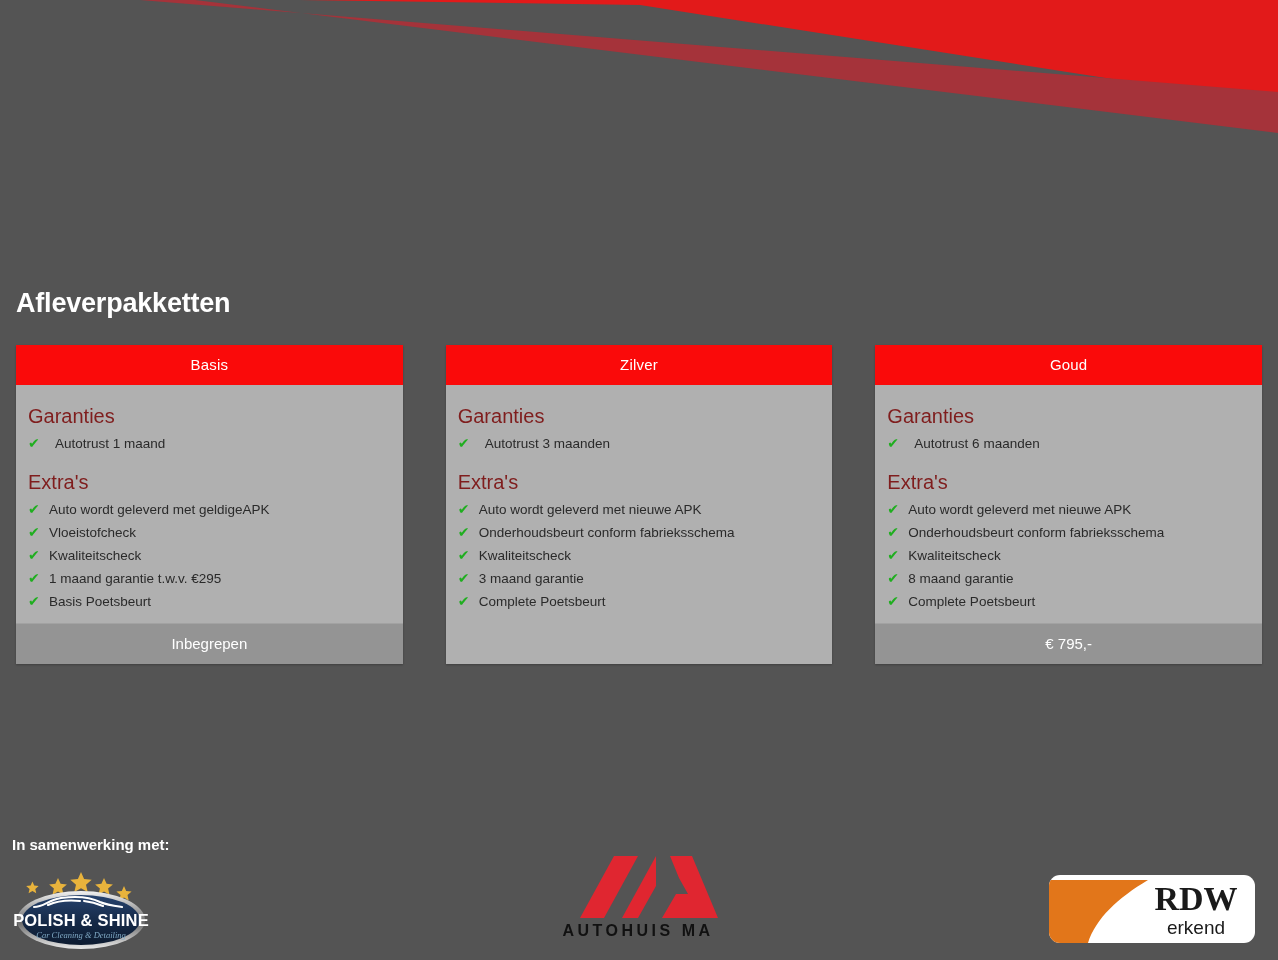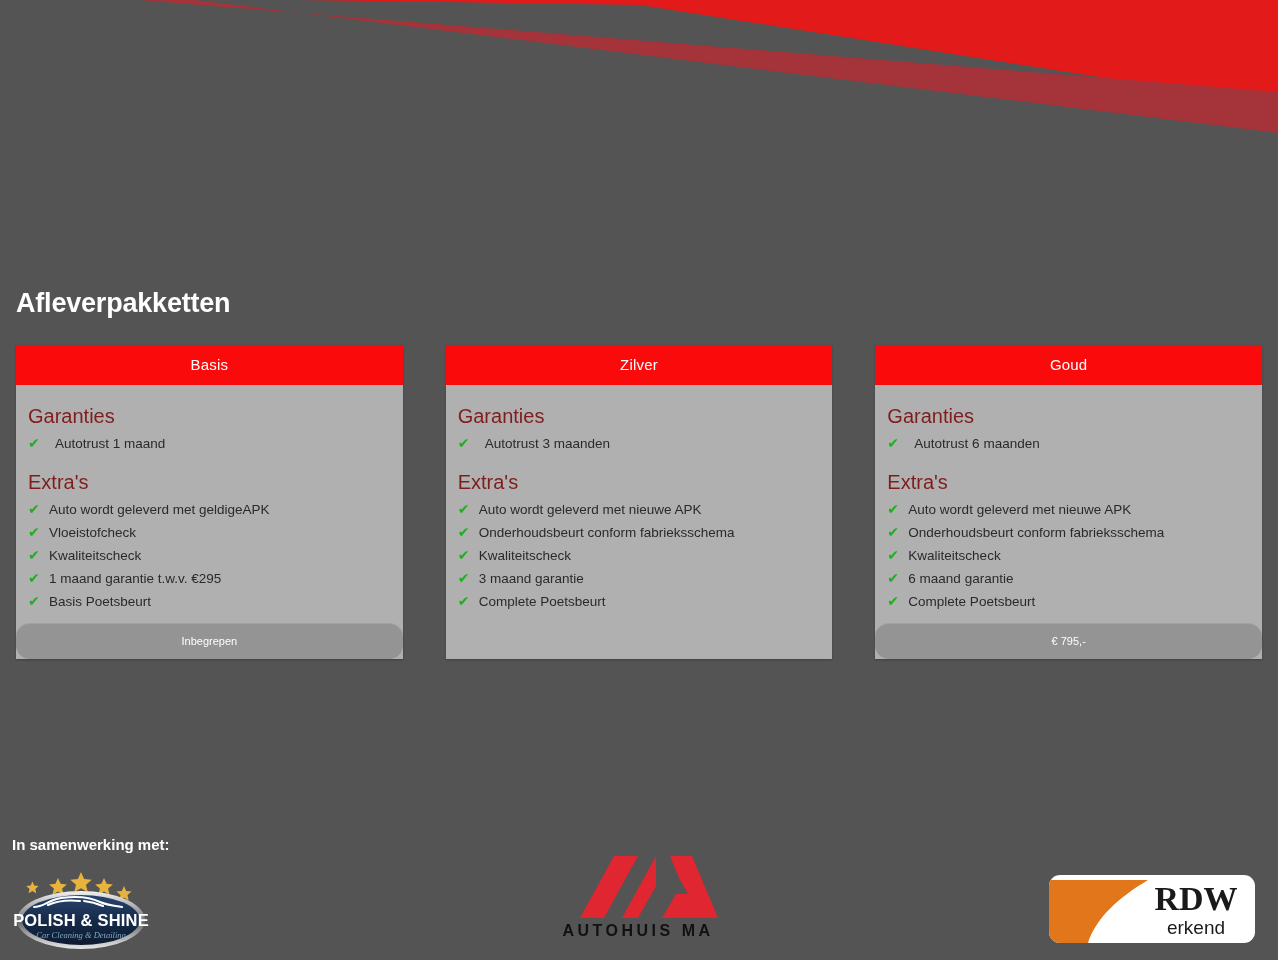--- a/index.html
+++ b/index.html
@@ -97,24 +97,23 @@
     line-height: 22px;
   }
   
   .feature-list.guarantees .feature-item .label { padding-left: 12px; }
   .feature-list.extras .feature-item .label { padding-left: 6px; }
 
   .card-footer {
     background: #949494;
     color: #ffffff;
     text-align: center;
-    font-size: 11px;
+    font-size: 15px;
     padding: 11px 0 12px 0;
     border-top: 1px solid #a2a2a2;
-    border-radius: 14px;
   }
 
   
   #partners-label {
     position: absolute;
     left: 12px;
     top: 836px;
     font-size: 15px;
     color: #ffffff;
     font-weight: bold;
@@ -250,21 +249,21 @@
         <li class="feature-item">
           <span class="check">✔</span>
           <span class="label">Onderhoudsbeurt conform fabrieksschema</span>
         </li>
         <li class="feature-item">
           <span class="check">✔</span>
           <span class="label">Kwaliteitscheck</span>
         </li>
         <li class="feature-item">
           <span class="check">✔</span>
-          <span class="label">6 maand garantie</span>
+          <span class="label">8 maand garantie</span>
         </li>
         <li class="feature-item">
           <span class="check">✔</span>
           <span class="label">Complete Poetsbeurt</span>
         </li>
       </ul>
     </div>
     <div class="card-footer">€ 795,-</div>
   </div>
 

